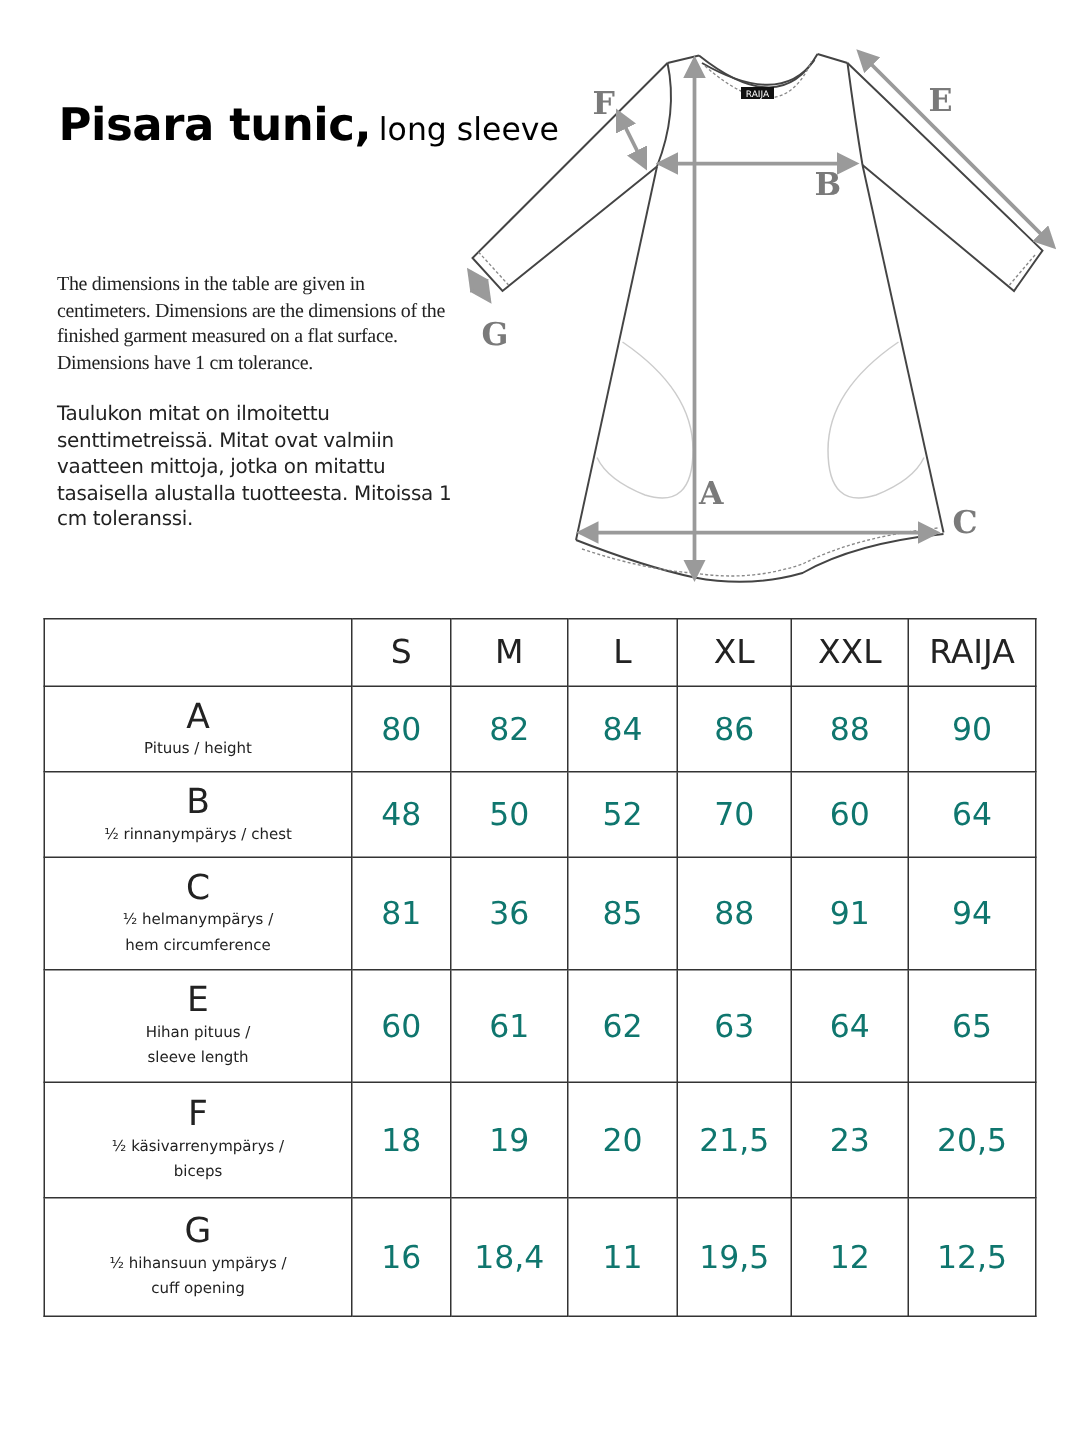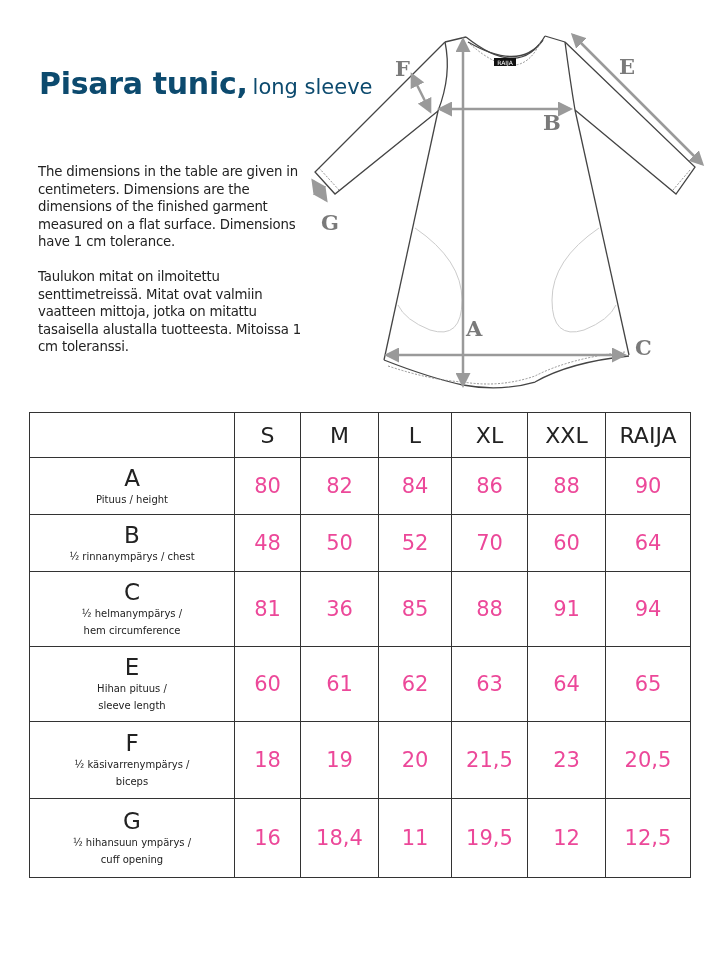--- a/index.html
+++ b/index.html
@@ -1,29 +1,29 @@
 <!DOCTYPE html>
 <html><head>
 <meta charset="utf-8">
 <style>
   html, body { margin: 0; padding: 0; background: #ffffff; }
   body { width: 720px; height: 960px; position: relative; overflow: hidden; font-family: "DejaVu Sans", sans-serif; color: #222; }
-  .title { position: absolute; left: 39px; top: 66px; white-space: nowrap; color: #0c4a6e; }
+  .title { position: absolute; left: 39px; top: 66px; white-space: nowrap; color: #000000; }
   .title .main { font-size: 30px; font-weight: bold; letter-spacing: -0.3px; }
   .title .sub { font-size: 21px; font-weight: normal; }
   .desc { position: absolute; left: 38px; width: 270px; font-size: 13.3px; line-height: 17.5px; color: #222; letter-spacing: -0.2px; }
-  .desc.en { top: 163px; }
+  .desc.en { top: 180px; font-family: Liberation Serif, serif; }
   .desc.fi { top: 268px; }
   .diagram { position: absolute; left: 300px; top: 0; width: 420px; height: 400px; }
   table.sizes { position: absolute; left: 29px; top: 412px; width: 661px; border-collapse: collapse; table-layout: fixed; }
   table.sizes td, table.sizes th { border: 1.5px solid #333; text-align: center; vertical-align: middle; padding: 0; }
   table.sizes th { font-weight: normal; font-size: 22px; height: 44px; color: #222; }
   .lbl-letter { font-size: 23px; line-height: 26px; color: #222; }
   .lbl-desc { font-size: 10px; line-height: 17px; color: #222; }
-  .val { font-size: 21px; color: #ec4899; }
+  .val { font-size: 21px; color: #0f766e; }
   tr.r-ab td { height: 56px; }
   tr.r-c td { height: 74px; }
   tr.r-e td { height: 74px; }
   tr.r-f td { height: 76px; }
   tr.r-g td { height: 78px; }
 </style>
 </head>
 <body>
 
 <div class="title">

